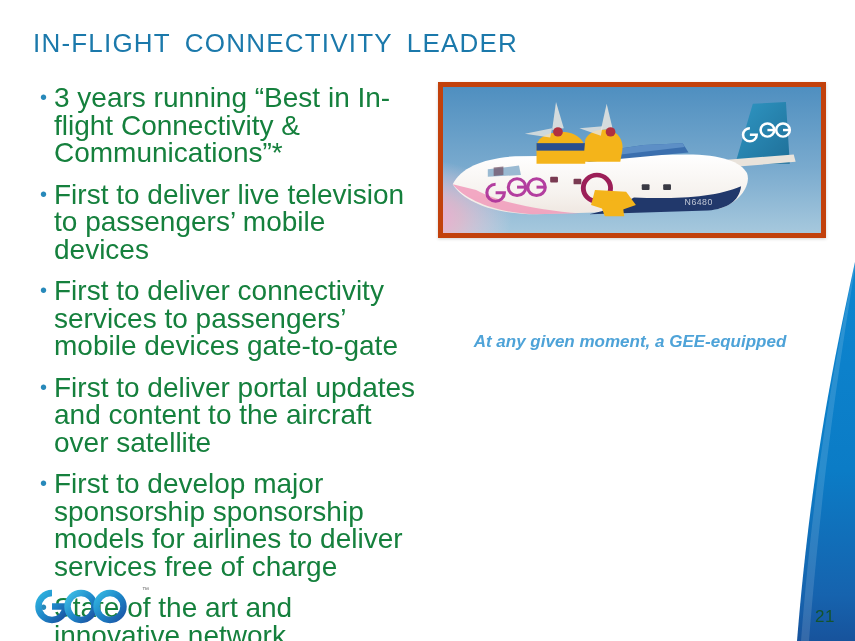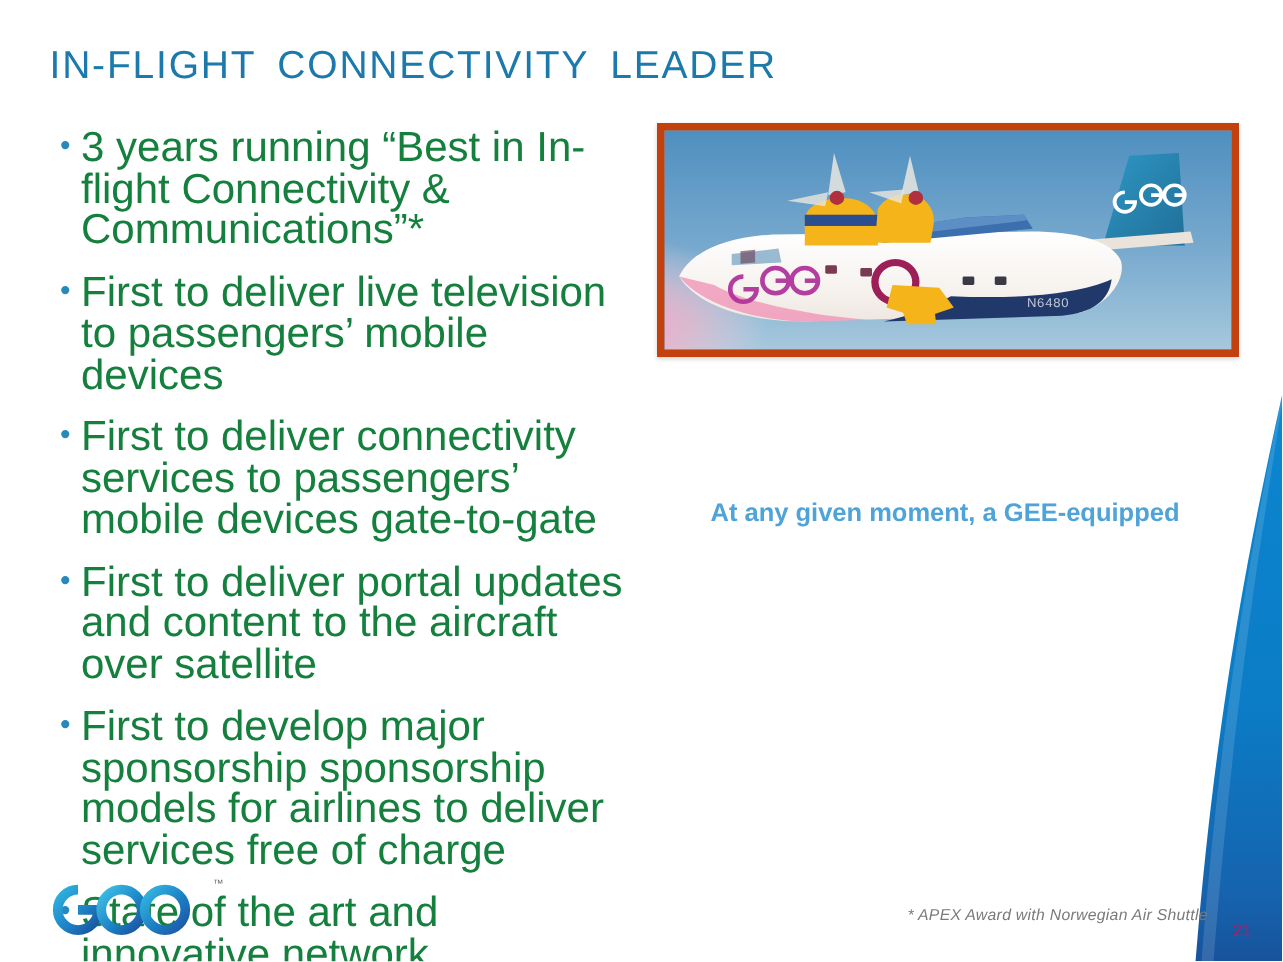--- a/index.html
+++ b/index.html
@@ -81,41 +81,41 @@
     position: absolute;
     left: 430px;
     top: 330px;
     width: 400px;
     text-align: center;
     color: #4ea3d8;
     font-size: 17px;
     line-height: 23px;
     font-weight: bold;
   }
-  .caption-line { display: block; }
+  .caption-line { display: block; font-style: italic; }
 
   
   .swoosh {
     position: absolute;
     right: 0;
     top: 262px;
     width: 72px;
     height: 379px;
     overflow: hidden;
     pointer-events: none;
   }
   .swoosh svg { display: block; }
 
   
   .page-number {
     position: absolute;
     right: 20px;
     bottom: 14px;
-    color: #be185d;
-    font-size: 11px;
+    color: #14532d;
+    font-size: 17px;
     font-weight: 400;
     letter-spacing: 0.5px;
   }
 
   
   .footnote {
     position: absolute;
     left: 605px;
     top: 604px;
     color: #7a7a7a;
@@ -284,21 +284,20 @@
           <stop offset="100%" stop-color="#17539c"></stop>
         </linearGradient>
       </defs>
       <path d="M72 0 C52 92 28 206 14 379 L72 379 Z" fill="url(#swooshg)"></path>
       <path d="M72 0 C54 90 32 200 18 379 L26 379 C40 204 58 94 72 6 Z" fill="#ffffff" opacity="0.13"></path>
     </svg>
   </div>
 
   <div class="page-number">21</div>
 
-  <div class="footnote">* APEX Award with Norwegian Air Shuttle</div>
 
   <div class="logo">
     <svg width="130" height="46" viewBox="0 0 130 46">
       <defs>
         <linearGradient id="lg1" x1="0" y1="0" x2="1" y2="1">
           <stop offset="0%" stop-color="#2fb4e0"></stop>
           <stop offset="55%" stop-color="#1e84c6"></stop>
           <stop offset="100%" stop-color="#1a4f9e"></stop>
         </linearGradient>
         <linearGradient id="lg2" x1="0" y1="0" x2="1" y2="1">

